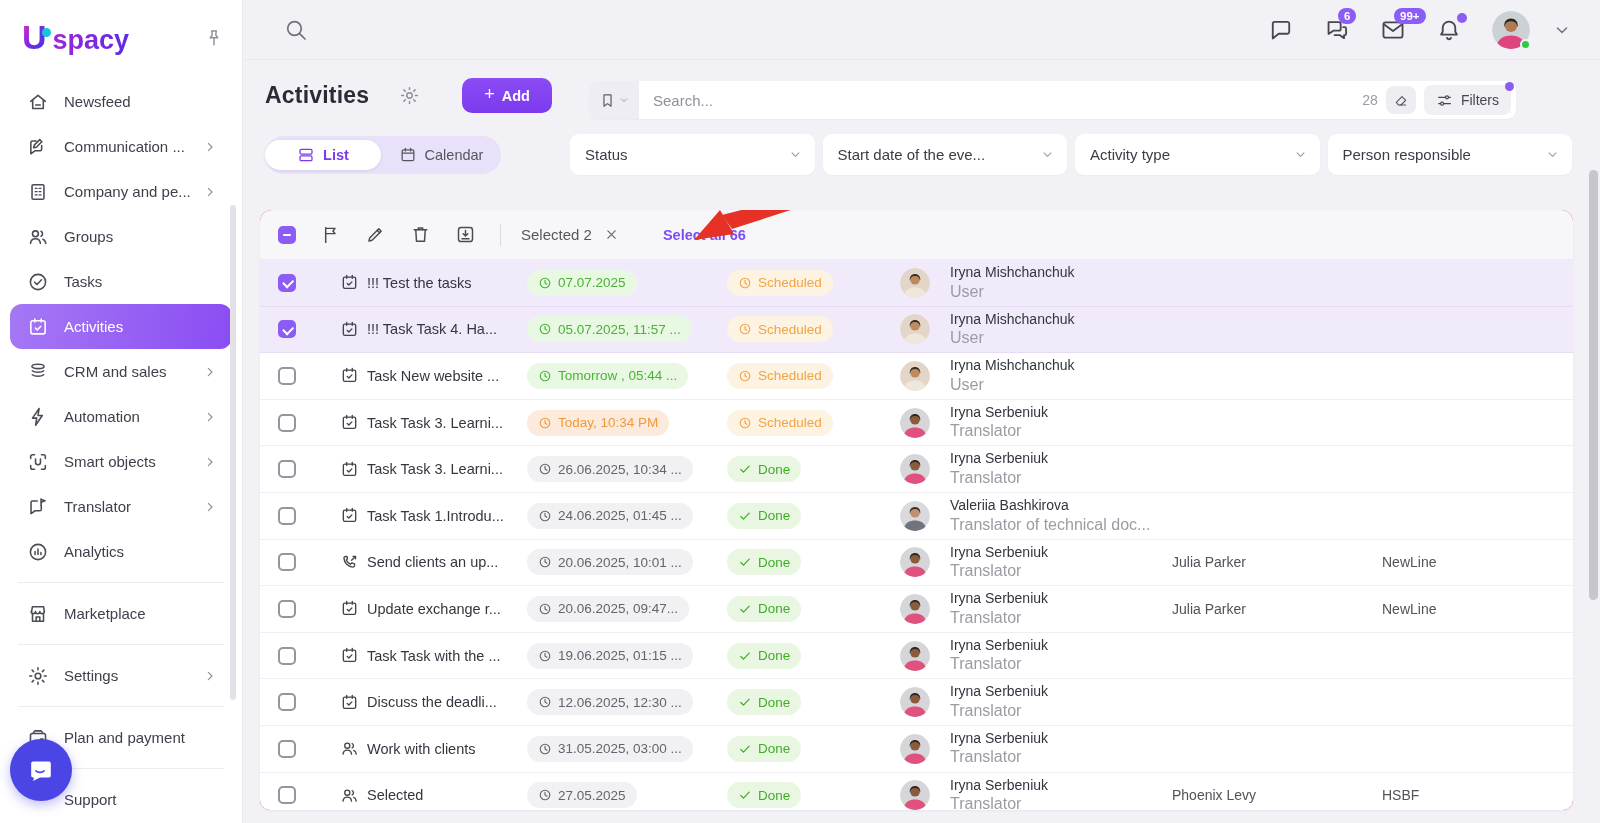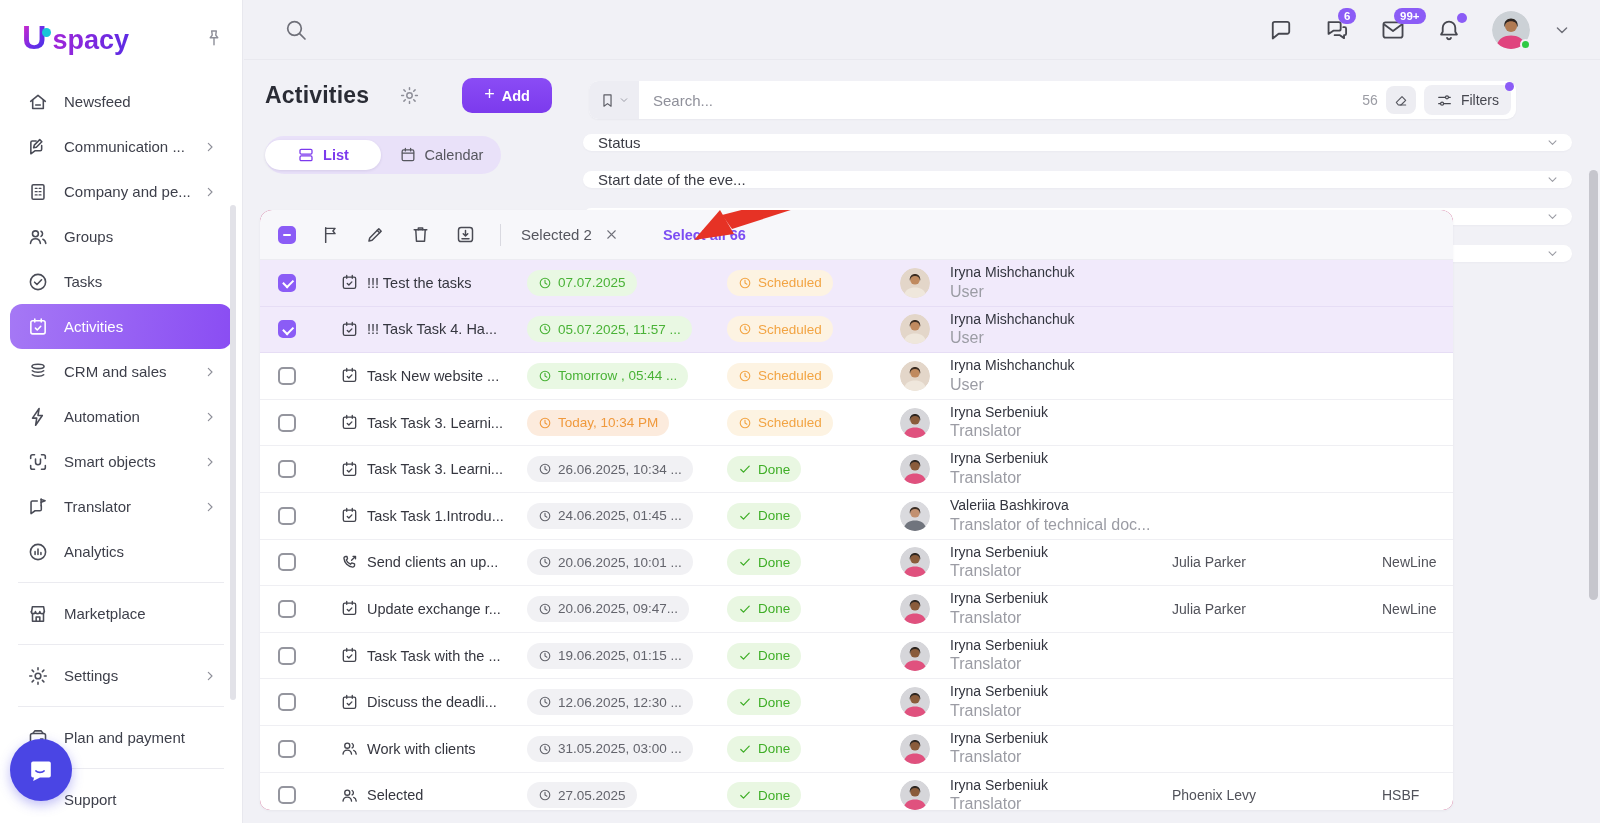--- a/index.html
+++ b/index.html
@@ -54,26 +54,26 @@
   .eraser-btn { background:#ededf2; border-radius:8px; width:30px; height:28px; display:flex; align-items:center; justify-content:center; color:#55565e; margin-right:8px; cursor:pointer; }
   .filters-btn { background:#efeff4; border-radius:8px; height:30px; display:flex; align-items:center; gap:8px; padding:0 12px; margin-right:5px; color:#46474f; font-size:14px; cursor:pointer; position:relative; }
   .filters-dot { position:absolute; top:-3px; right:-3px; width:9px; height:9px; border-radius:50%; background:#8b5cf6; }
 
   
   .toggle { position:absolute; left:21px; top:76px; width:236px; height:38px; background:#e9e1f9; border-radius:19px; display:flex; align-items:center; }
   .toggle-opt { height:30px; display:flex; align-items:center; justify-content:center; gap:8px; font-size:14.5px; cursor:pointer; }
   .toggle-opt.sel { background:#fff; border-radius:19px; color:#7c3aed; font-weight:600; width:116px; box-shadow:0 1px 3px rgba(40,20,90,.10); }
   .toggle-opt.unsel { color:#55565e; width:120px; }
   .toggle-opt .ticon { width:18px; height:18px; }
-  .fdrop-row { position:absolute; left:339px; top:74px; right:28px; display:flex; gap:20px;flex-direction:column; }
+  .fdrop-row { position:absolute; left:326px; top:74px; right:28px; display:flex; gap:8px; }
   .fdrop { background:#fff; border-radius:9px; height:41px; flex:1; display:flex; align-items:center; justify-content:space-between; padding:0 12px 0 15px; font-size:15px; color:#3b3c45; cursor:pointer; box-shadow:0 1px 2px rgba(30,30,60,.03); }
   .fdrop .chev { width:15px; height:15px; color:#9b9ca4; }
 
   
-  .card { position:absolute; left:16px; top:150px; width:1193px; bottom:13px; background:#be185d; border-radius:12px 12px 10px 10px; overflow:hidden; box-shadow:0 1px 3px rgba(30,30,60,.05); }
+  .card { position:absolute; left:16px; top:150px; width:1313px; bottom:13px; background:#be185d; border-radius:12px 12px 10px 10px; overflow:hidden; box-shadow:0 1px 3px rgba(30,30,60,.05); }
   .card-toolbar { height:50px; background:#f7f7fa; border-bottom:1px solid #ececf1; display:flex; align-items:center; padding-left:18px; position:relative; }
   .cb { width:18px; height:18px; border:2px solid #94959e; border-radius:5px; background:#fff; flex:0 0 18px; cursor:pointer; }
   .cb.on { background:#8b5cf6; border-color:#8b5cf6; position:relative; }
   .cb.on.ind::after { content:""; position:absolute; left:3px; right:3px; top:6px; height:2.6px; border-radius:2px; background:#fff; }
   .cb.on.chk::after { content:""; position:absolute; left:3px; top:3.5px; width:8px; height:4.5px; border-left:2.2px solid #fff; border-bottom:2.2px solid #fff; transform:rotate(-45deg); }
   .tool-ic { width:21px; height:21px; color:#4a4b54; cursor:pointer; }
   .card-toolbar .tool-ic { margin-left:24px; }
   .tool-sep { width:1px; height:22px; background:#d9d9e0; margin-left:24px; }
   .sel-label { margin-left:20px; font-size:15px; color:#55565e; }
   .sel-close { width:15px; height:15px; color:#70717a; margin-left:12px; cursor:pointer; }
@@ -404,21 +404,21 @@
             <path d="M7 4.2h10V20l-5-3.6L7 20z"></path>
           </svg>
         </span>
       <span class="sm-chev">
           <svg viewBox="0 0 24 24" width="100%" height="100%" fill="none" stroke="currentColor" stroke-width="1.7" stroke-linecap="round" stroke-linejoin="round">
             <path d="M6.5 9.5 12 15l5.5-5.5"></path>
           </svg>
         </span>
     </div>
     <input class="search-input" placeholder="Search..." style="">
-    <span class="search-count">56</span>
+    <span class="search-count">28</span>
     <span class="eraser-btn">
         <span style="width:16px;height:16px;">
           <svg viewBox="0 0 24 24" width="100%" height="100%" fill="none" stroke="currentColor" stroke-width="1.7" stroke-linecap="round" stroke-linejoin="round">
             <path d="M5 15.5 13.5 7l5.5 5.5-7 7H8z"></path>
             <path d="M10.5 19.5H19"></path>
           </svg>
         </span>
       </span>
     <span class="filters-btn">
       <span style="width:17px;height:17px;">

